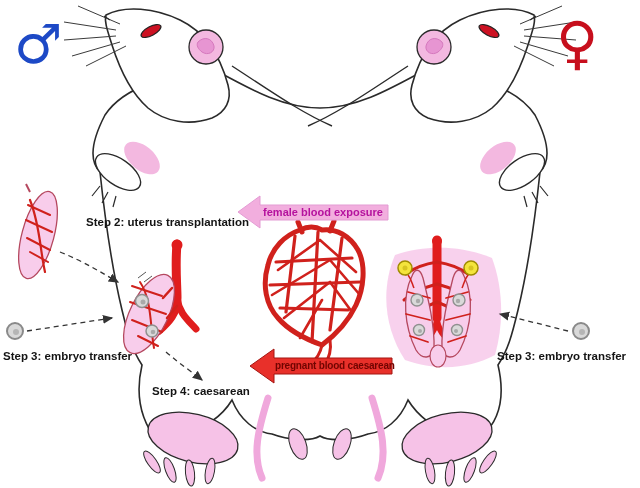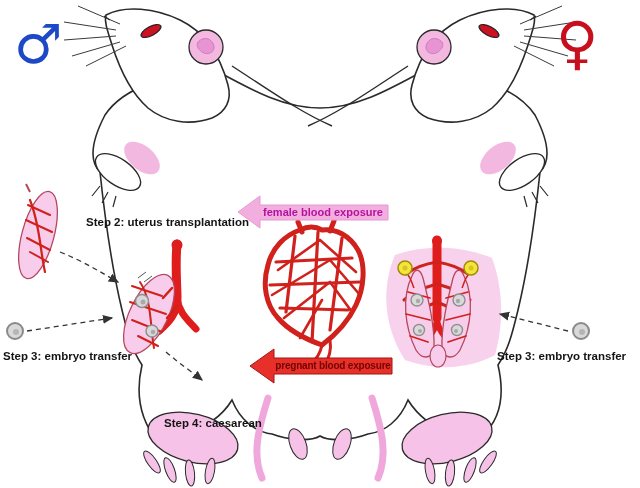--- a/index.html
+++ b/index.html
@@ -23,21 +23,21 @@
   .arrow-text {
     position:absolute; font-weight:bold; text-align:center; line-height:1.1;
     white-space:nowrap;
   }
   .arrow-text.femaleblood { left:261px; top:206px; width:124px; font-size:11px; color:#b5129e; }
   .arrow-text.pregblood   { left:275px; top:360px; width:116px; font-size:10px; letter-spacing:-0.2px; color:#700400; }
   .step1  { left:210px; top:176px; width:244px; }
   .step2  { left:86px;  top:216px; }
   .step3l { left:3px;   top:350px; }
   .step3r { left:497px; top:350px; }
-  .step4  { left:164px; top:385px;margin-top:32px; }
+  .step4  { left:152px; top:385px; }
 </style>
 </head>
 <body>
 
 <div class="canvas">
 
   <svg width="640" height="488" viewBox="0 0 640 488">
     <defs>
       <marker id="arr" markerWidth="9" markerHeight="8" refX="7" refY="3.5" orient="auto">
         <path d="M0,0 L8,3.5 L0,7 Z" fill="#333"></path>
@@ -215,15 +215,15 @@
 
   <div class="sym male">♂</div>
   <div class="sym female">♀</div>
 
   <div class="lbl step2">Step 2: uterus transplantation</div>
   <div class="lbl step3l">Step 3: embryo transfer</div>
   <div class="lbl step3r">Step 3: embryo transfer</div>
   <div class="lbl step4">Step 4: caesarean</div>
 
   <div class="arrow-text femaleblood">female blood exposure</div>
-  <div class="arrow-text pregblood">pregnant blood exposure</div>
+  <div class="arrow-text pregblood">pregnant blood caesarean</div>
 
 </div>
 
 </body></html>

